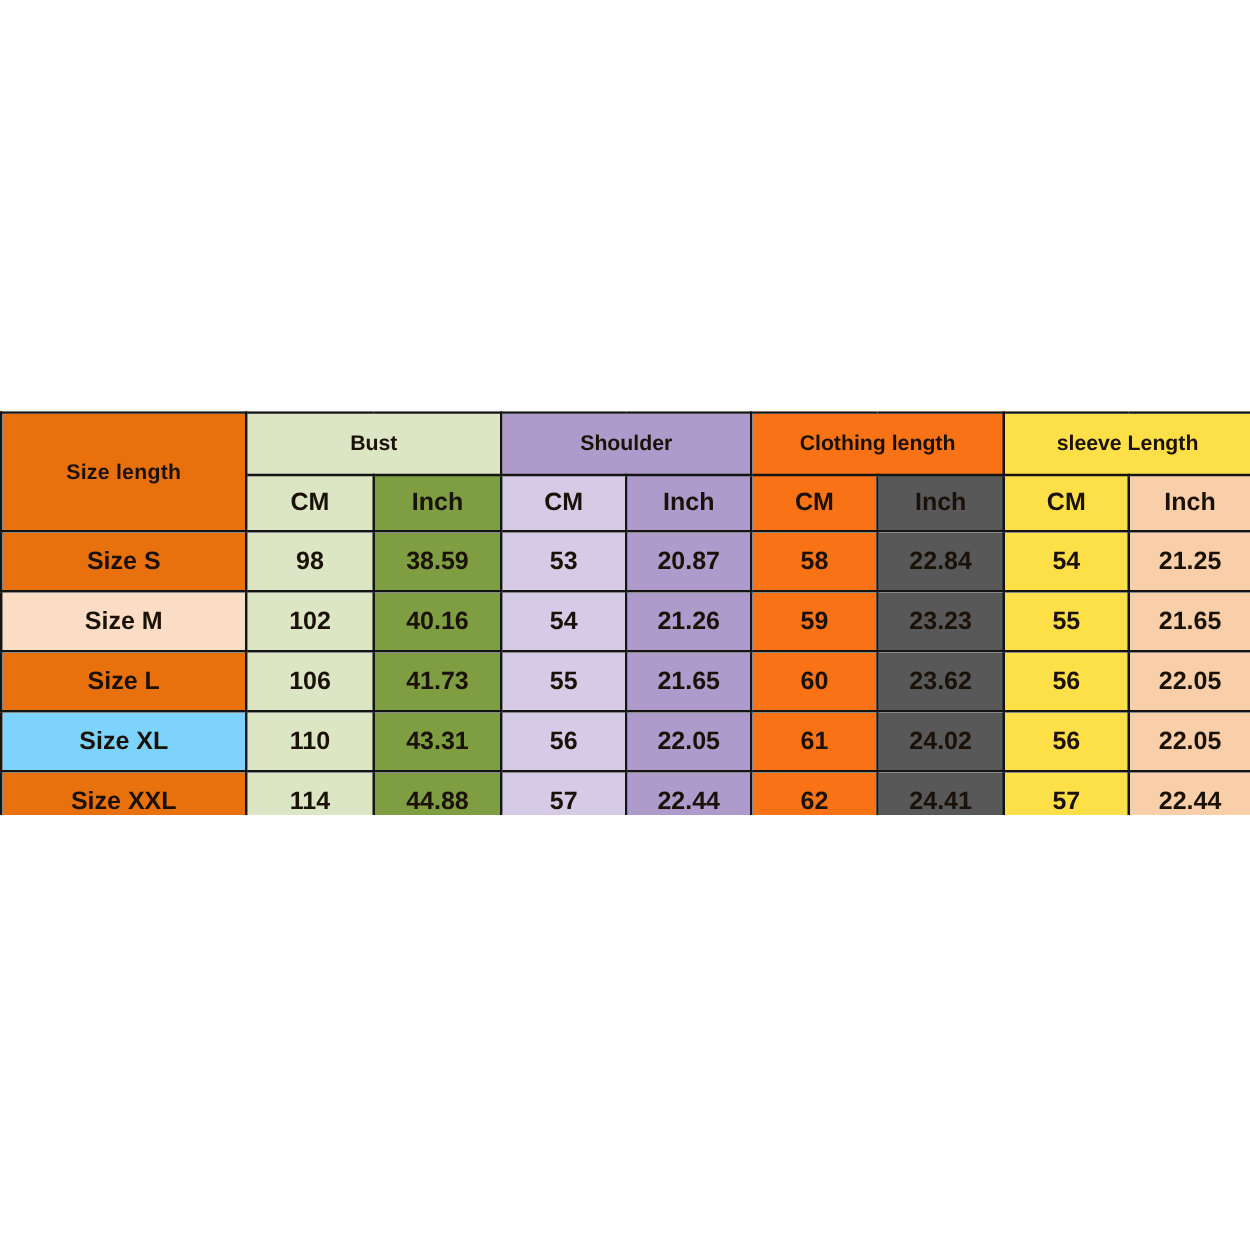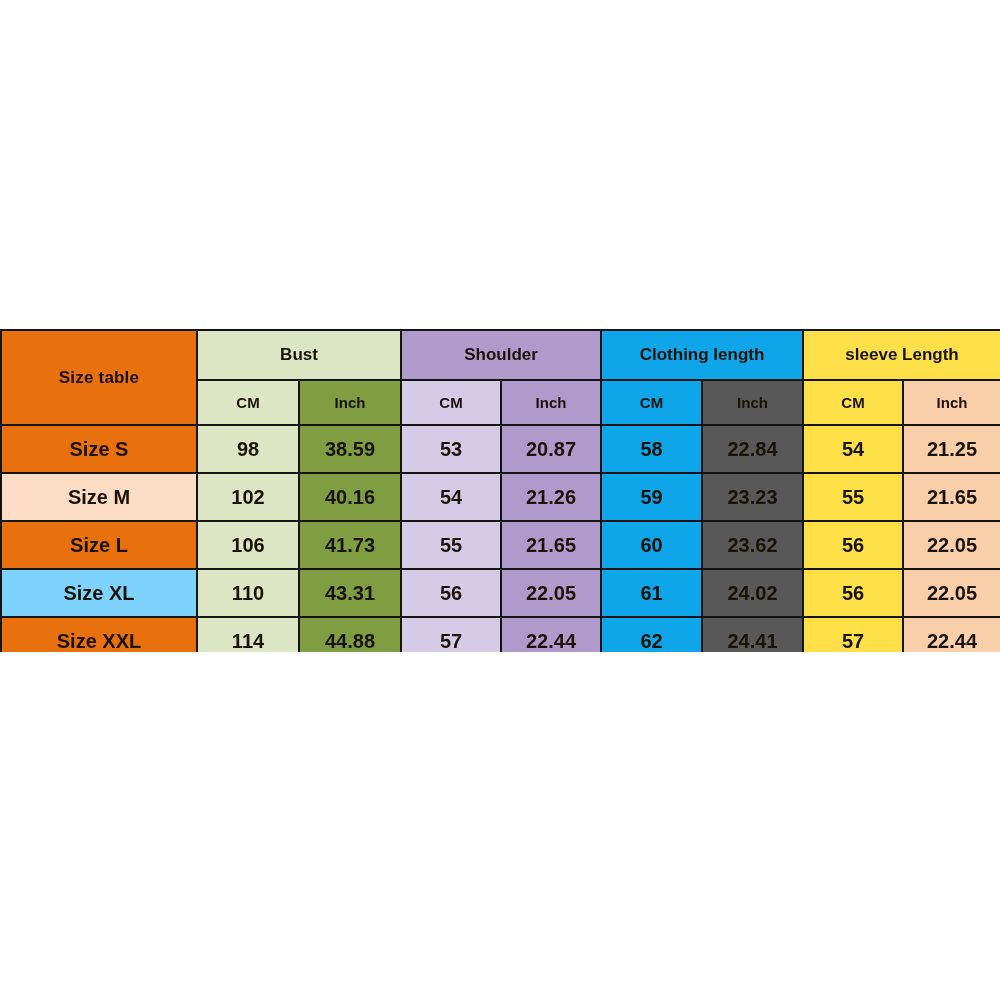--- a/index.html
+++ b/index.html
@@ -46,42 +46,42 @@
   col.c-b-in  { width: 102px; }
   col.c-s-cm  { width: 100px; }
   col.c-s-in  { width: 100px; }
   col.c-c-cm  { width: 101px; }
   col.c-c-in  { width: 101px; }
   col.c-l-cm  { width: 100px; }
   col.c-l-in  { width: 98px; }
 
   
   tr.group-row td  { height: 48px; font-size: 17px; }
-  tr.unit-row td   { height: 43px; font-size: 15px; }
+  tr.unit-row td   { height: 43px; font-size: 20px; }
   tr.data-row td   { height: 46px; font-size: 20px; }
 
   
   td.size-title {
     font-size: 19px;
     letter-spacing: .2px;
   }
   td.size-cell { font-size: 20px; }
 
   
   .bg-orange-dark  { background: #E8700D; }
   .bg-orange-light { background: #FBDCC4; }
   .bg-orange-mid   { background: #7dd3fc; }
 
   .bg-green-pale   { background: #DCE6C4; }
   .bg-green-dark   { background: #7E9E41; }
 
   .bg-purple-pale  { background: #D6CBE6; }
   .bg-purple-mid   { background: #AE9BCB; }
 
-  .bg-gray-mid     { background: #0ea5e9; }
+  .bg-gray-mid     { background: #f97316; }
   .bg-gray-dark    { background: #585858; }
 
   .bg-peach-pale   { background: #fde047; }
   .bg-peach-mid    { background: #F9CFA9; }
 
   
   td.edge-right { border-right: none; }
   
   td.edge-left  { border-left: none; }
   
@@ -99,21 +99,21 @@
       <col class="c-s-cm">
         <col class="c-s-in">
       <col class="c-c-cm">
         <col class="c-c-in">
       <col class="c-l-cm">
         <col class="c-l-in">
     </colgroup>
     <tbody>
 
       <tr class="group-row">
-        <td class="size-title bg-orange-dark edge-left" rowspan="2">Size table</td>
+        <td class="size-title bg-orange-dark edge-left" rowspan="2">Size length</td>
         <td class="bg-green-pale" colspan="2">Bust</td>
         <td class="bg-purple-mid" colspan="2">Shoulder</td>
         <td class="bg-gray-mid" colspan="2">Clothing length</td>
         <td class="bg-peach-pale edge-right" colspan="2">sleeve Length</td>
       </tr>
 
       <tr class="unit-row">
         <td class="bg-green-pale">CM</td>
         <td class="bg-green-dark">Inch</td>
         <td class="bg-purple-pale">CM</td>

